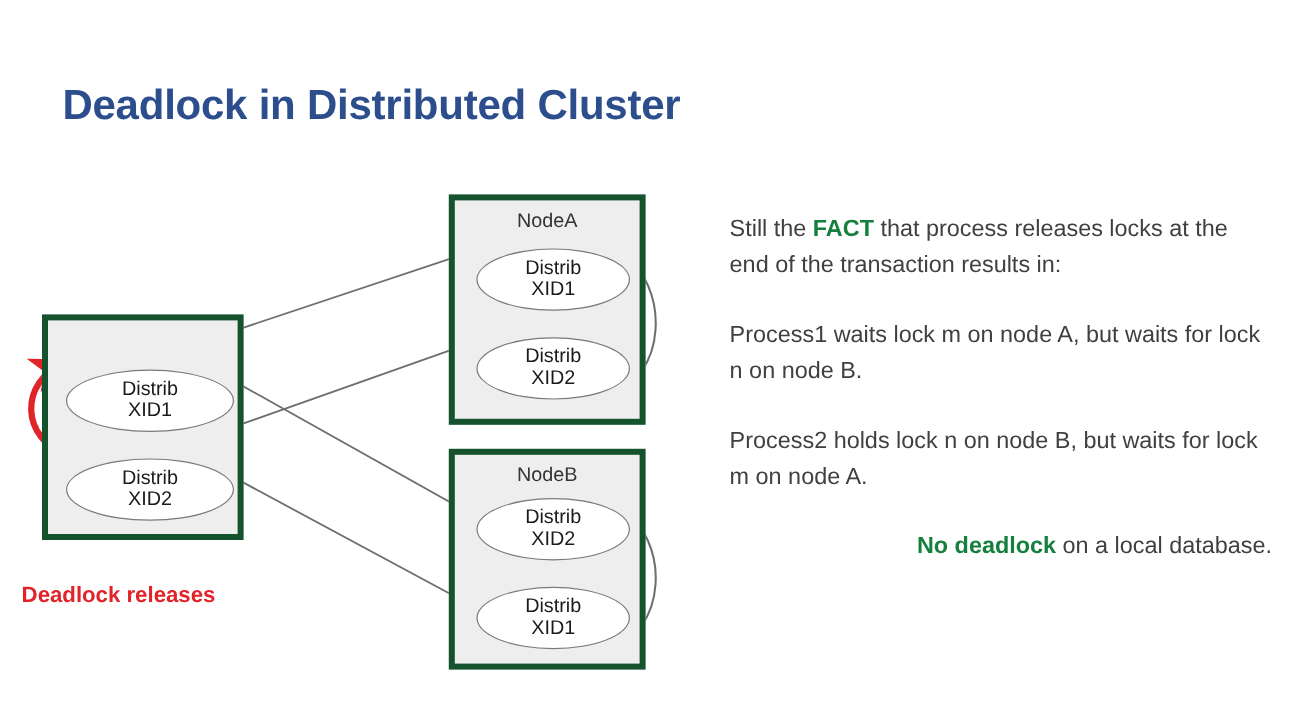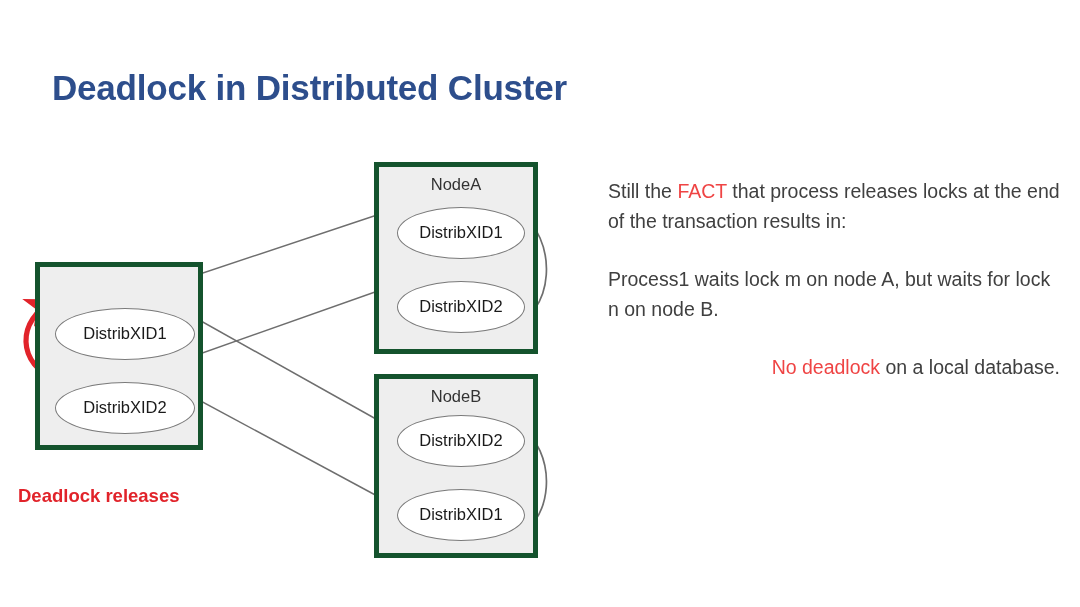--- a/index.html
+++ b/index.html
@@ -66,20 +66,21 @@
     color: #333333;
     font-family: "Liberation Sans", sans-serif;
   }
   .xid-ellipse {
     position: absolute;
     background: #ffffff;
     border: 1.4px solid #7a7a7a;
     border-radius: 50%;
     box-sizing: border-box;
     display: flex;
+    flex-direction: column;
     align-items: center;
     justify-content: center;
     line-height: 1.08;
     font-size: 16.5px;
     color: #1a1a1a;
     z-index: 3;
   }
   
   #master-xid1 { left: 15px;  top: 41px;  width: 140px; height: 52px; }
   #master-xid2 { left: 15px;  top: 115px; width: 140px; height: 52px; }
@@ -109,22 +110,22 @@
     width: 452px;
   }
   .para {
     font-size: 19.5px;
     color: #404040;
     line-height: 30px;
     margin: 0 0 28px 0;
   }
   .para:last-child { margin-bottom: 0; text-align: right; }
   .hl-blue {
-    color: #ef4444;
-    font-weight: normal;
+    color: #15803d;
+    font-weight: bold;
   }
 </style>
 </head>
 <body>
 
 <div id="slide">
 
   <div id="slide-title">Deadlock in Distributed Cluster</div>
 
   <div id="diagram">
@@ -195,17 +196,18 @@
     </div>
 
     <div id="deadlock-label">Deadlock releases</div>
   </div>
 
   <div id="text-column">
     <p class="para"><span>Still the </span><span class="hl-blue">FACT</span><span> that process releases locks at the end of the transaction results in:</span></p>
 
     <p class="para">Process1 waits lock m on node A, but waits for lock n on node B.</p>
 
+    <p class="para">Process2 holds lock n on node B, but waits for lock m on node A.</p>
 
     <p class="para"><span class="hl-blue">No deadlock</span><span> on a local database.</span></p>
   </div>
 
 </div>
 
 </body></html>

